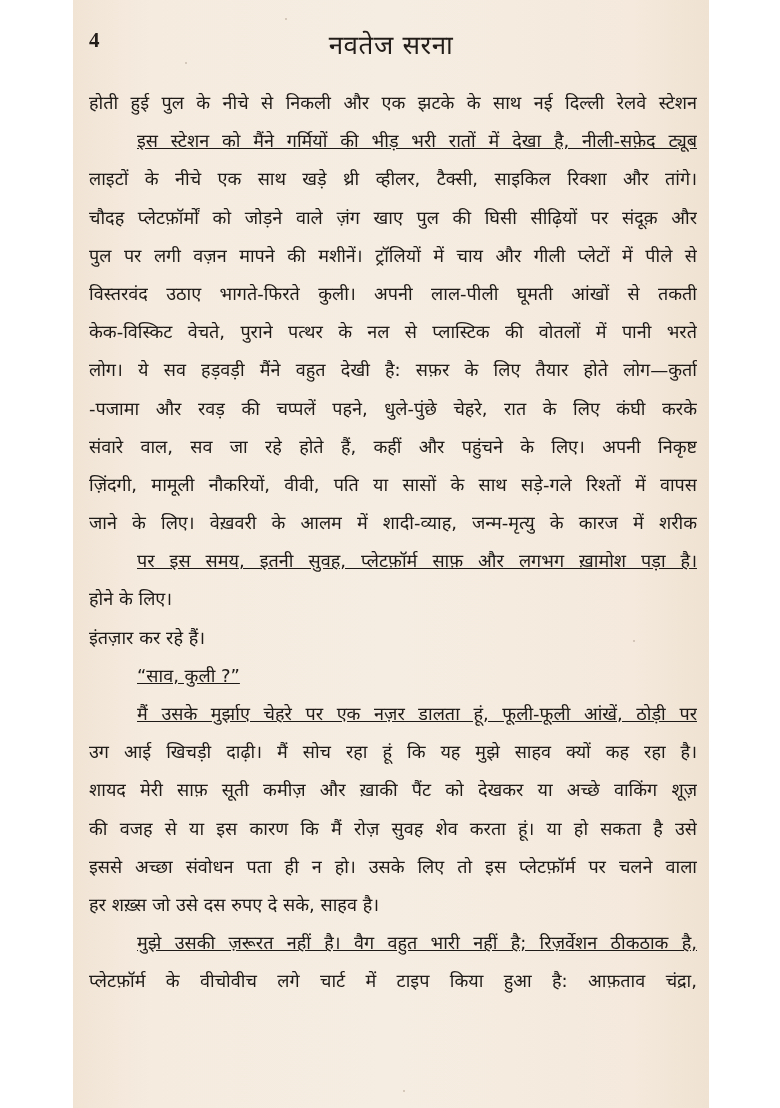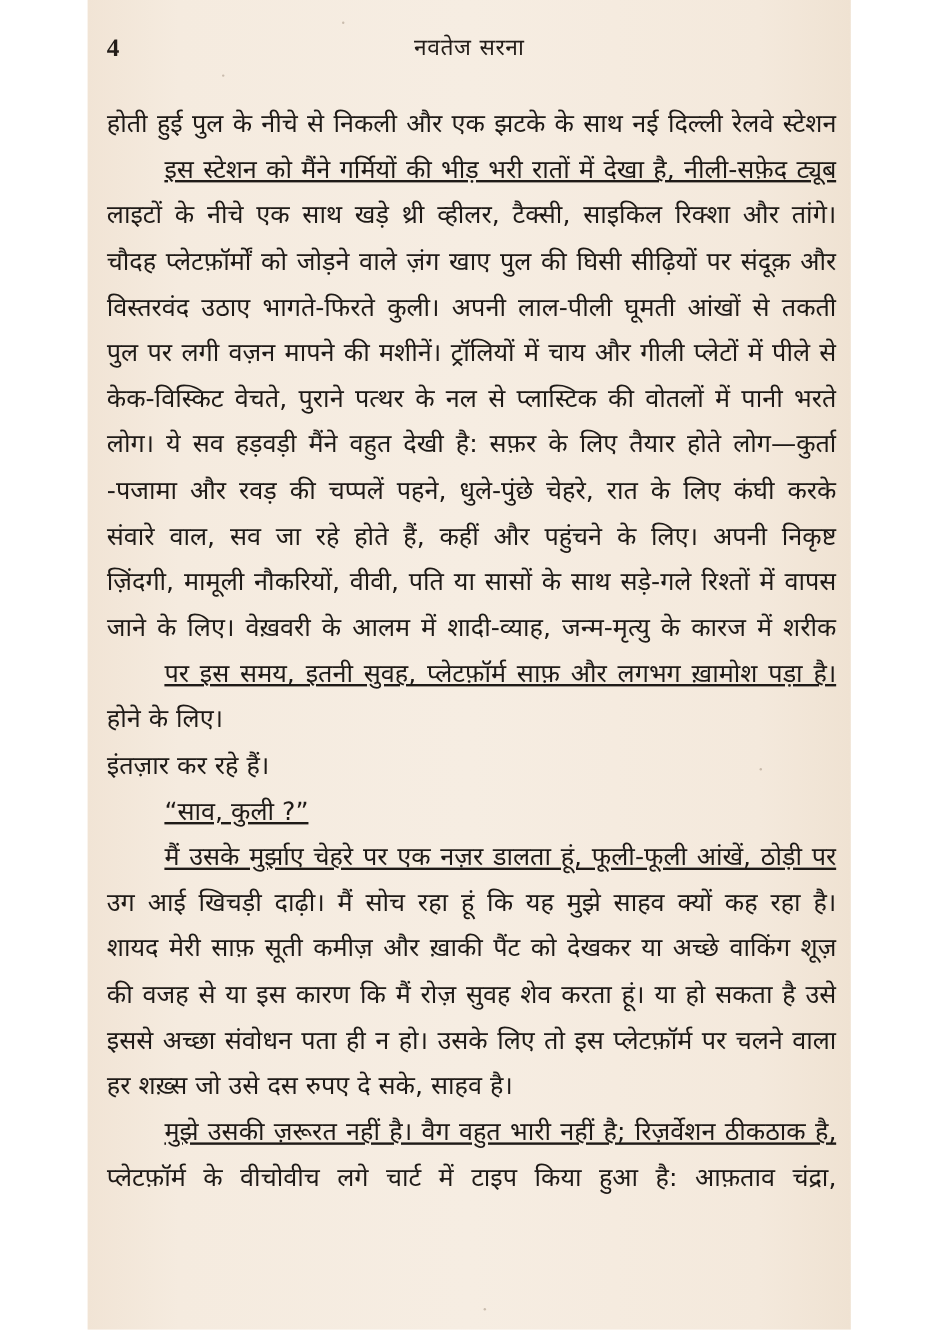--- a/index.html
+++ b/index.html
@@ -38,36 +38,36 @@
       font-size: 21px;
       font-weight: bold;
       color: #231d19;
     }
     .running-title {
       position: absolute;
       left: 0;
       right: 0;
       text-align: center;
       font-family: "DejaVu Sans", sans-serif;
-      font-size: 19px;
+      font-size: 26px;
       color: #231d19;
       letter-spacing: 0.5px;
     }
     .body-text {
       position: absolute;
       top: 84px;
       left: 16px;
       width: 608px;
     }
     .line {
       display: block;
       height: 38.2px;
       line-height: 38.2px;
       font-family: "DejaVu Sans", sans-serif;
-      font-size: 21px;
+      font-size: 18px;
       color: #1e1a17;
       white-space: nowrap;
       text-align: justify;
       text-align-last: justify;
       overflow: hidden;
     }
     .line.indent {
       padding-left: 48px;
       text-decoration: underline;
     }
@@ -89,22 +89,22 @@
   <div class="header">
     <span class="page-number">4</span>
     <div class="running-title">नवतेज सरना</div>
   </div>
 
   <div class="body-text">
     <span class="line">होती हुई पुल के नीचे से निकली और एक झटके के साथ नई दिल्ली रेलवे स्टेशन</span>
     <span class="line indent">इस स्टेशन को मैंने गर्मियों की भीड़ भरी रातों में देखा है,  नीली-सफ़ेद ट्यूब</span>
     <span class="line">लाइटों के नीचे एक साथ खड़े थ्री व्हीलर, टैक्सी, साइकिल रिक्शा और तांगे।</span>
     <span class="line">चौदह प्लेटफ़ॉर्मों को जोड़ने वाले ज़ंग खाए पुल की घिसी सीढ़ियों पर संदूक़ और</span>
+    <span class="line">पुल पर लगी वज़न मापने की मशीनें। ट्रॉलियों में चाय और गीली प्लेटों में पीले से</span>
     <span class="line">विस्तरवंद उठाए भागते-फिरते कुली। अपनी लाल-पीली घूमती आंखों से तकती</span>
-    <span class="line">पुल पर लगी वज़न मापने की मशीनें। ट्रॉलियों में चाय और गीली प्लेटों में पीले से</span>
     <span class="line">केक-विस्किट वेचते, पुराने पत्थर के नल से प्लास्टिक की वोतलों में पानी भरते</span>
     <span class="line">लोग। ये सव हड़वड़ी मैंने वहुत देखी है: सफ़र के लिए तैयार होते लोग—कुर्ता</span>
     <span class="line">-पजामा और रवड़ की चप्पलें पहने, धुले-पुंछे चेहरे, रात के लिए कंघी करके</span>
     <span class="line">संवारे वाल, सव जा रहे होते हैं, कहीं और पहुंचने के लिए। अपनी निकृष्ट</span>
     <span class="line">ज़िंदगी, मामूली नौकरियों, वीवी, पति या सासों के साथ सड़े-गले रिश्तों में वापस</span>
     <span class="line">जाने के लिए। वेख़वरी के आलम में शादी-व्याह, जन्म-मृत्यु के कारज में शरीक</span>
     <span class="line indent">पर इस समय, इतनी सुवह, प्लेटफ़ॉर्म साफ़ और लगभग ख़ामोश पड़ा है।</span>
     <span class="line last">होने के लिए।</span>
     <span class="line last">इंतज़ार कर रहे हैं।</span>
     <span class="line indent last">“साव, कुली ?”</span>

